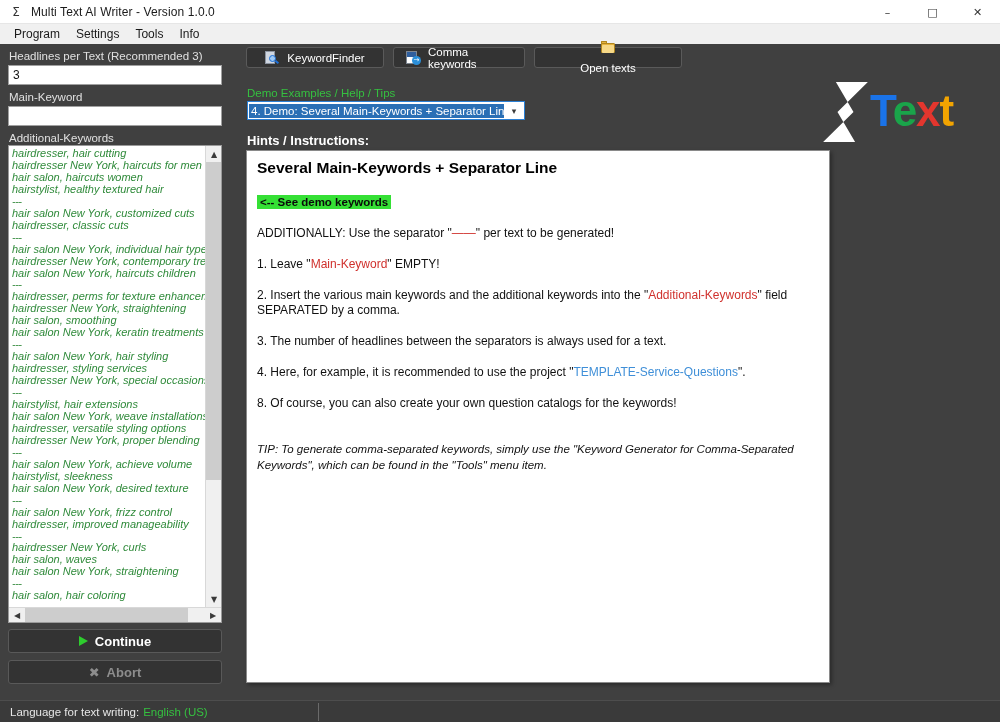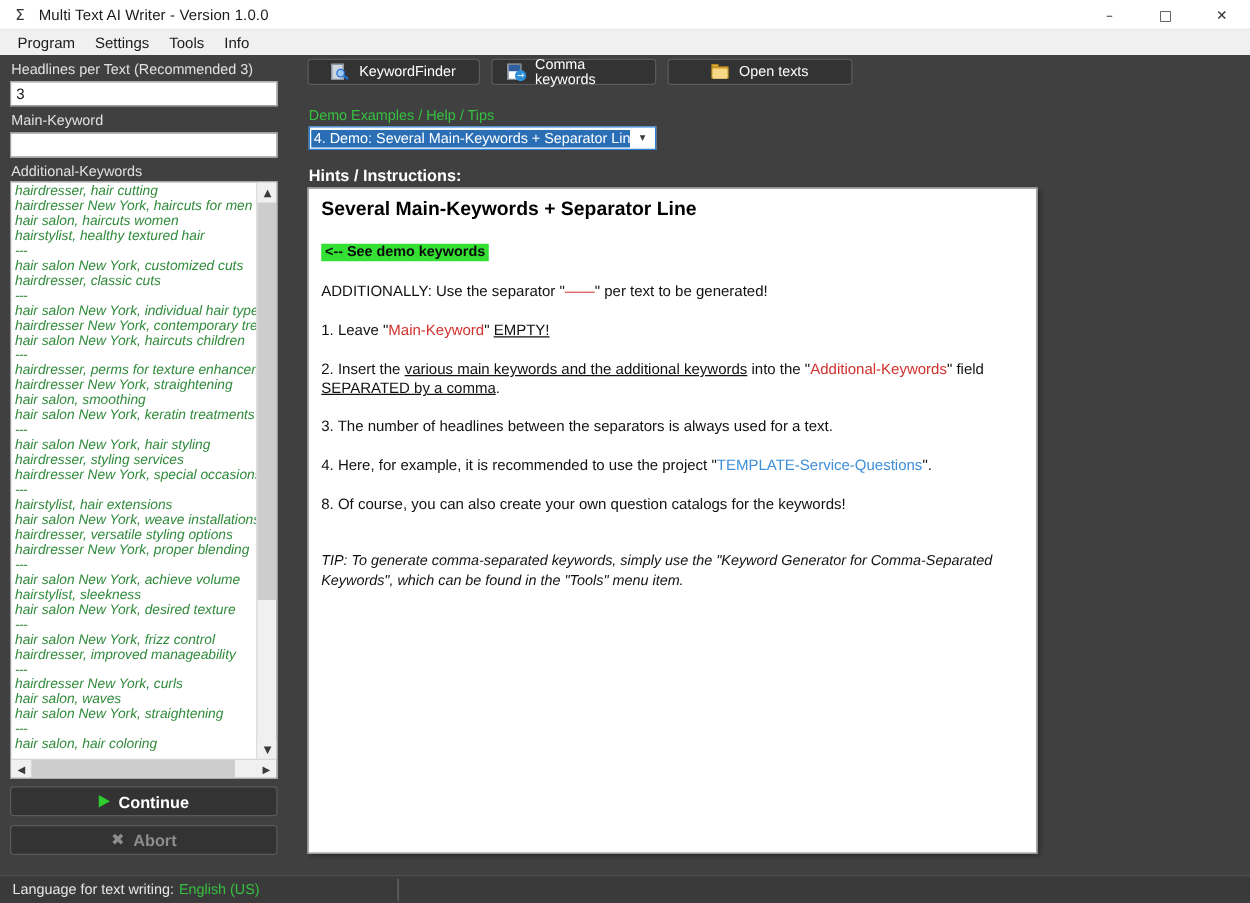--- a/index.html
+++ b/index.html
@@ -183,21 +183,21 @@
     background: #333333;
     border: 1px solid #5a5a5a;
     border-radius: 3px;
     display: flex; align-items: center;
     padding: 0 12px; gap: 8px;
     font-size: 11.5px; color: #ffffff;
     cursor: default;
   }
   #tb-keywordfinder { width: 138px; justify-content: center; }
   #tb-comma { width: 132px; justify-content: center; }
-  #tb-open { width: 148px; justify-content: center; }
+  #tb-open { width: 148px; justify-content: center; flex-direction: column; }
 
   .ic { width: 14px; height: 13px; position: relative; flex: none; }
   
   .ic-find .pg {
     position: absolute; left: 0; top: 0; width: 10px; height: 13px;
     background: #cfd6e0; border: 1px solid #8c94a0;
   }
   .ic-find .mag {
     position: absolute; left: 4px; top: 4px;
     width: 7px; height: 7px; border: 1.6px solid #1b6fd8;
@@ -293,21 +293,21 @@
     font-size: 11.5px; font-weight: bold;
     padding: 1px 3px;
   }
   .h-line {
     font-size: 12px; color: #111;
     margin-top: 16px;
     line-height: 15px;
   }
   .red { color: #d0312d; }
   .blue { color: #3f8fd8; }
-  .u { text-decoration: underline; }
+  .u { }
   .tip {
     font-size: 11.5px; color: #111;
     font-style: italic;
     margin-top: 30px;
     line-height: 16px;
   }
 
   
   .logo {
     position: absolute; right: 26px; top: 72px;
@@ -492,20 +492,27 @@
 
     <div class="h-line">
       <span>4. Here, for example, it is recommended to use the project "</span><span class="blue">TEMPLATE-Service-Questions</span><span>".</span>
     </div>
 
     <div class="h-line">8. Of course, you can also create your own question catalogs for the keywords!</div>
 
     <div class="tip">TIP: To generate comma-separated keywords, simply use the "Keyword Generator for Comma-Separated Keywords", which can be found in the "Tools" menu item.</div>
   </div>
 
+  <div class="logo">
+    <svg width="160" height="82" viewBox="0 0 160 82">
+      <polygon points="14,4 46,4 22,34 46,64 14,64 38,34" fill="#ffffff" transform="skewX(-12) translate(10,6)"></polygon>
+      <polygon points="2,2 30,2 12,26 30,50 2,50" fill="none"></polygon>
+    </svg>
+    <div class="logo-text"><span class="lt-T">T</span><span class="lt-e">e</span><span class="lt-x">x</span><span class="lt-t">t</span></div>
+  </div>
 
   <div class="statusbar">
     <div class="status-cell">
       <span>Language for text writing:</span>
       <span class="status-green">English (US)</span>
     </div>
     <div class="status-divider" style="margin-left:110px;"></div>
   </div>
 
 </div>

